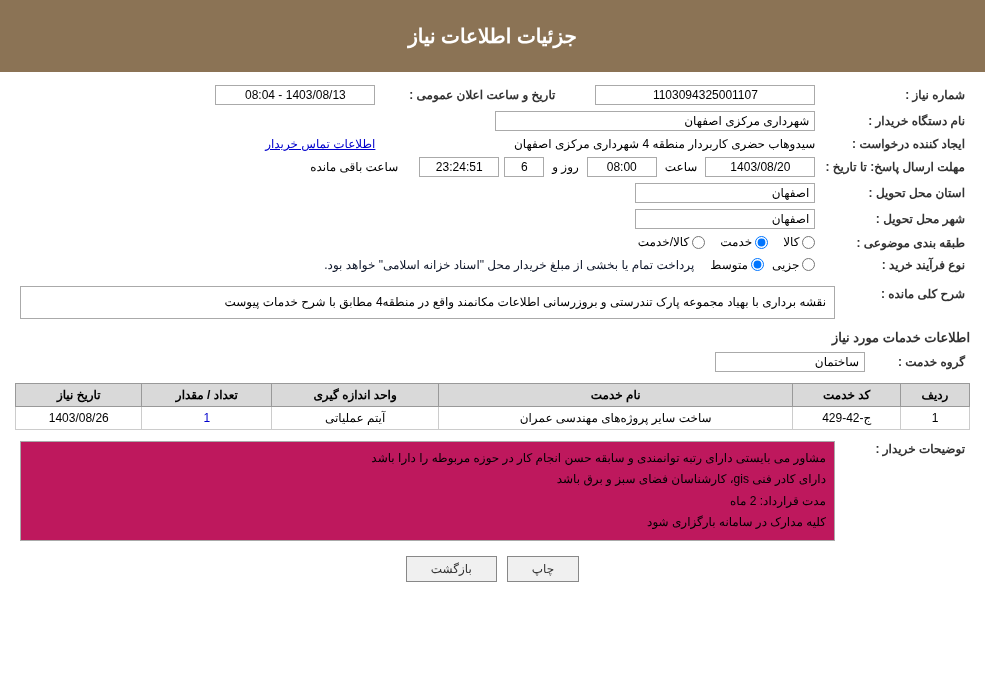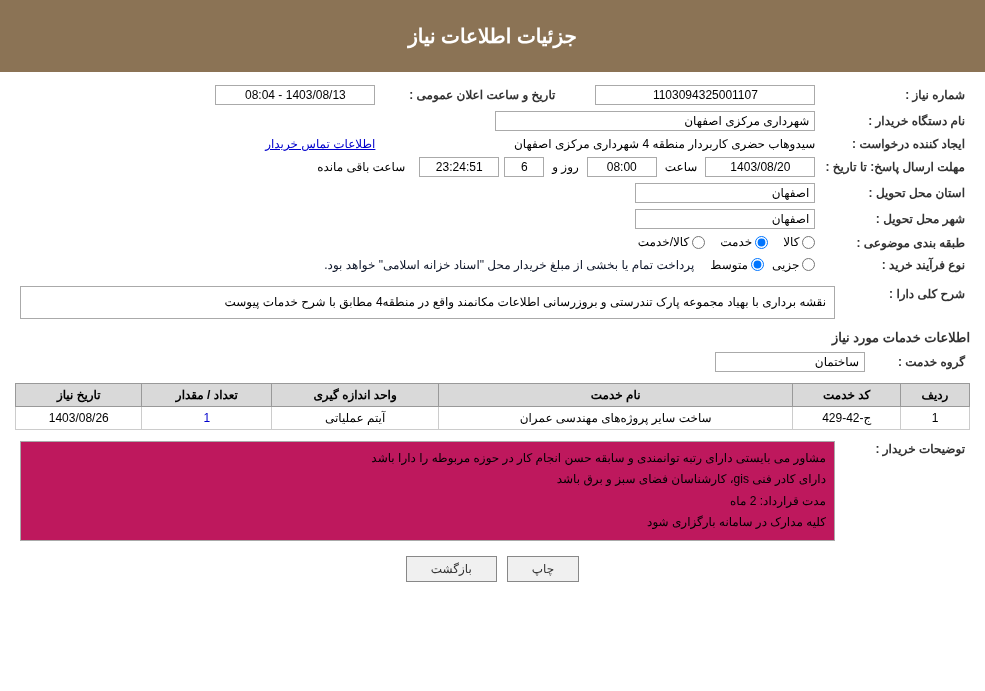--- a/index.html
+++ b/index.html
@@ -192,21 +192,21 @@
       <tr>
         <td class="label-cell">مهلت ارسال پاسخ: تا تاریخ :</td>
         <td colspan="3" class="value-cell">
           <div class="date-time-row">
             <input class="input-field" type="text" readonly="" style="width: 110px; text-align: center;" value="1403/08/20">
             <span style="margin:0 3px;">ساعت</span>
             <input class="input-field" type="text" readonly="" style="width: 70px; text-align: center;" value="08:00">
             <span style="margin:0 3px;">روز و</span>
             <input class="input-field" type="text" readonly="" style="width: 40px; text-align: center;" value="6">
             <input class="input-field" type="text" readonly="" style="width: 80px; text-align: center;" value="23:24:51">
-            <span style="margin:0 9px;">ساعت باقی مانده</span>
+            <span style="margin:0 16px;">ساعت باقی مانده</span>
           </div>
         </td>
       </tr>
 
       <tr>
         <td class="label-cell">استان محل تحویل :</td>
         <td colspan="3" class="value-cell">
           <input class="input-field" type="text" readonly="" style="width: 180px; text-align: right;" value="اصفهان">
         </td>
       </tr>
@@ -253,21 +253,21 @@
             <span style="color:#0f172a; margin-right:8px;">پرداخت تمام یا بخشی از مبلغ خریدار محل "اسناد خزانه اسلامی" خواهد بود.</span>
           </div>
         </td>
       </tr>
     </tbody>
       </table>
 
     <table class="info-table">
       <tbody>
           <tr>
-        <td class="label-cell" style="vertical-align:top; padding-top:4px;">شرح کلی دارا :</td>
+        <td class="label-cell" style="vertical-align:top; padding-top:4px;">شرح کلی مانده :</td>
         <td>
           <div class="description-box">نقشه برداری با بهیاد مجموعه پارک تندرستی و بروزرسانی اطلاعات مکانمند واقع در منطقه4 مطابق با شرح خدمات پیوست</div>
         </td>
       </tr>
     </tbody>
       </table>
 
     <div class="section-title">اطلاعات خدمات مورد نیاز</div>
 
     <table class="info-table">

